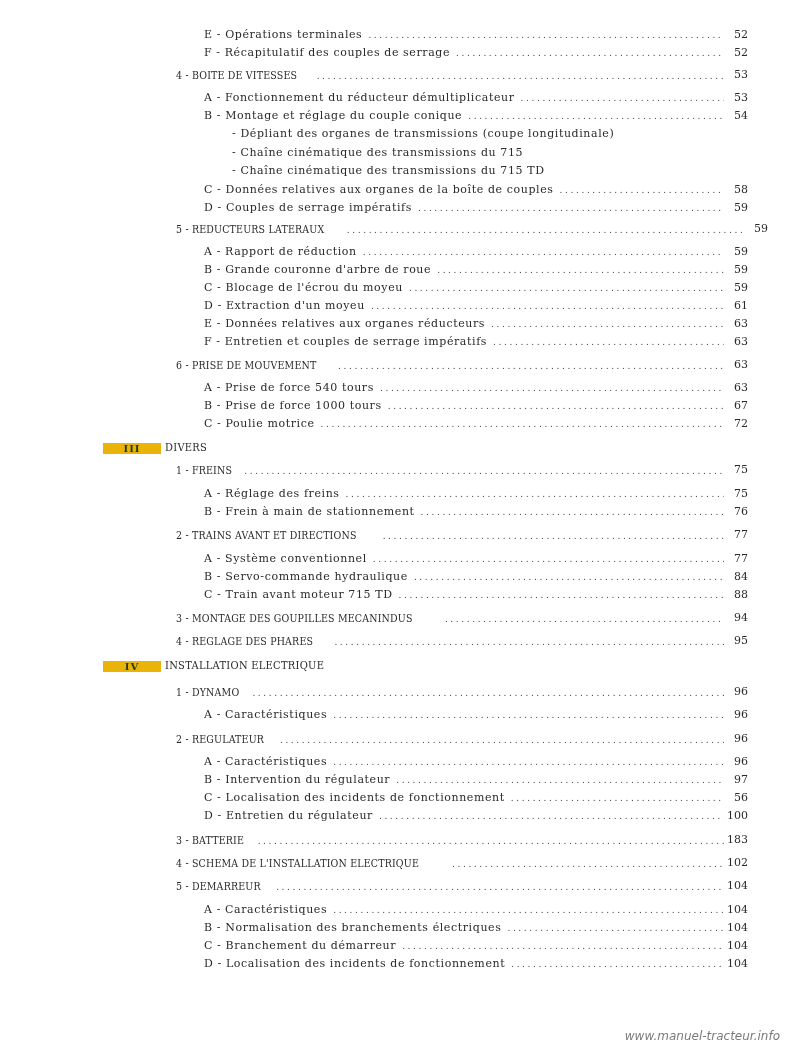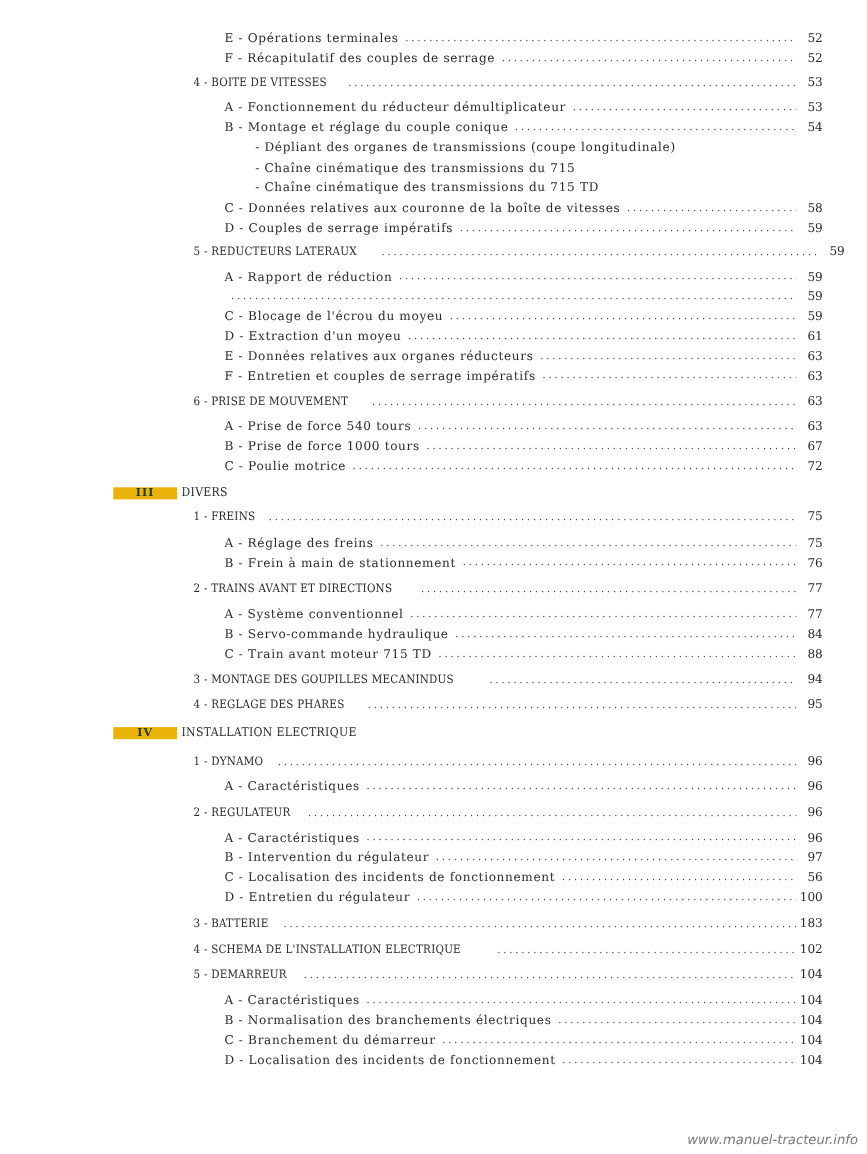--- a/index.html
+++ b/index.html
@@ -4,21 +4,21 @@
 <style>
   html, body { margin: 0; padding: 0; }
   body {
     width: 788px; height: 1049px; background: #ffffff; position: relative; overflow: hidden;
     font-family: "DejaVu Serif", "Liberation Serif", serif; color: #2a2a2a;
   }
   .toc { position: absolute; left: 0; top: 0; width: 788px; }
   .row { position: absolute; left: 0; width: 788px; height: 16px; font-size: 11px; line-height: 16px; white-space: nowrap; }
   .row .label { position: absolute; display: flex; align-items: baseline; }
   .row.lvl1 .label { left: 176px; right: 64px; }
-  .row.lvl2 .label { left: 204px; right: 64px; align-items: center; }
+  .row.lvl2 .label { left: 204px; right: 64px; }
   .row.lvl3 .label { left: 232px; right: 64px; }
   .row .txt { flex: 0 0 auto; letter-spacing: 0.6px; }
   .row.lvl1 .txt { letter-spacing: 0.2px; font-size: 10.5px; transform: scaleX(0.9); transform-origin: left; }
   .row .dots { flex: 1 1 auto; overflow: hidden; margin-left: 6px; letter-spacing: 2.6px; color: #444; font-size: 9px; }
   .row .page { position: absolute; right: 40px; width: 30px; text-align: right; font-size: 11px; }
   .part { position: absolute; left: 103px; height: 16px; line-height: 16px; font-size: 11px; display: flex; align-items: center; }
   .part .badge {
     width: 58px; height: 11px; background: #eab308; color: #1c3d10; font-weight: bold;
     font-size: 10px; line-height: 11px; text-align: center; letter-spacing: 1px;
   }
@@ -77,21 +77,21 @@
       <span class="page"></span>
     </div>
     <div class="row lvl3" style="top: 163px;">
       <div class="label">
         <span class="txt">- Chaîne cinématique des transmissions du 715 TD</span>
       </div>
       <span class="page"></span>
     </div>
     <div class="row lvl2" style="top: 182px;">
       <div class="label">
-        <span class="txt">C - Données relatives aux couronne de la boîte de vitesses</span>
+        <span class="txt">C - Données relatives aux organes de la boîte de couples</span>
         <span class="dots">........................................................................................................................................................................................................</span>
       </div>
       <span class="page">58</span>
     </div>
     <div class="row lvl2" style="top: 200px;">
       <div class="label">
         <span class="txt">D - Couples de serrage impératifs</span>
         <span class="dots">........................................................................................................................................................................................................</span>
       </div>
       <span class="page">59</span>
@@ -105,20 +105,21 @@
     </div>
     <div class="row lvl2" style="top: 244px;">
       <div class="label">
         <span class="txt">A - Rapport de réduction</span>
         <span class="dots">........................................................................................................................................................................................................</span>
       </div>
       <span class="page">59</span>
     </div>
     <div class="row lvl2" style="top: 262px;">
       <div class="label">
+        <span class="txt">B - Grande couronne d'arbre de roue</span>
         <span class="dots">........................................................................................................................................................................................................</span>
       </div>
       <span class="page">59</span>
     </div>
     <div class="row lvl2" style="top: 280px;">
       <div class="label">
         <span class="txt">C - Blocage de l'écrou du moyeu</span>
         <span class="dots">........................................................................................................................................................................................................</span>
       </div>
       <span class="page">59</span>

